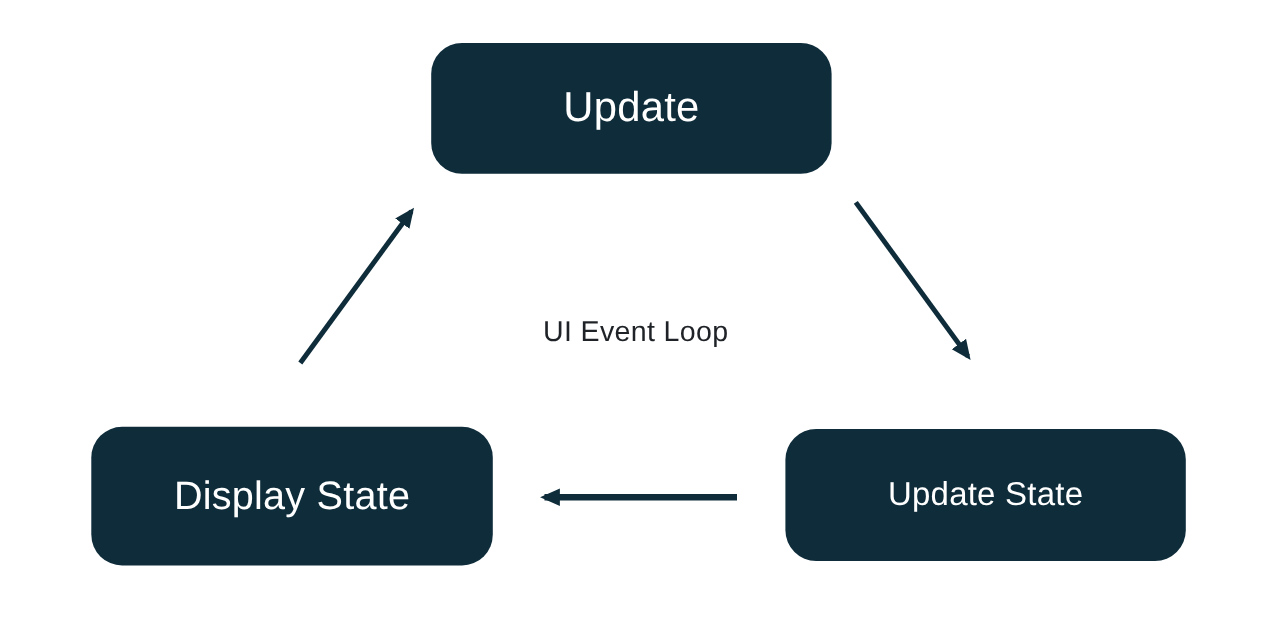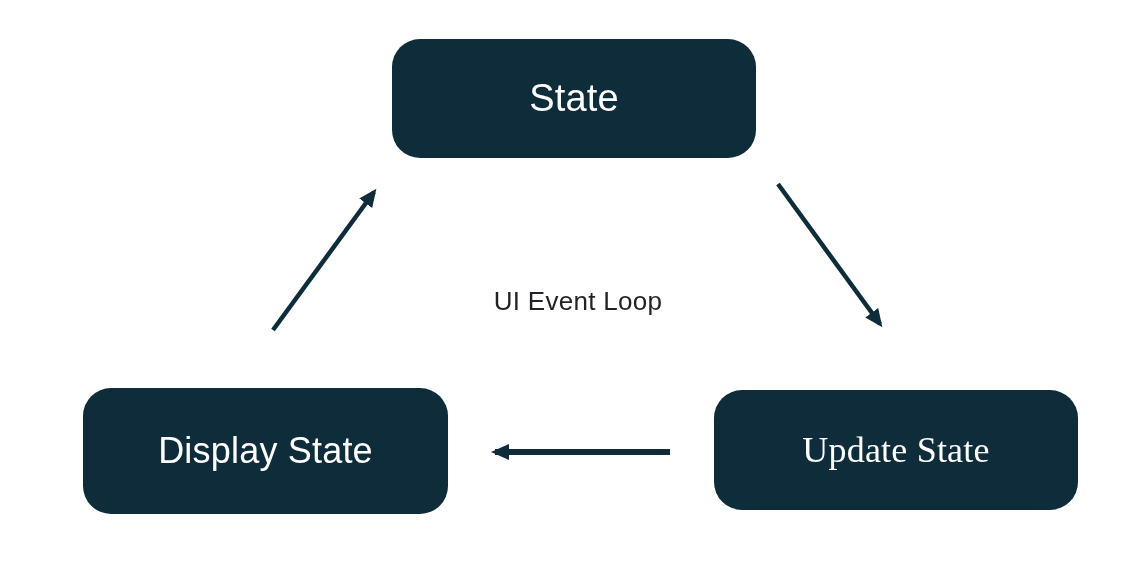--- a/index.html
+++ b/index.html
@@ -39,22 +39,21 @@
     font-size: 38px;
   }
   .node-display-state {
     left: 83px; top: 388px;
     width: 365px; height: 126px;
     font-size: 36px;
   }
   .node-update-state {
     left: 714px; top: 390px;
     width: 364px; height: 120px;
-    font-size: 36px;
-    font-family: Liberation Serif, serif;
+    font-size: 30px;
   }
   .center-label {
     position: absolute;
     left: 438px; top: 286px;
     width: 280px;
     text-align: center;
     font-size: 26px;
     color: var(--label-text);
     letter-spacing: 0.3px;
   }
@@ -77,21 +76,21 @@
       <marker id="arrowhead" markerUnits="userSpaceOnUse" markerWidth="20" markerHeight="18" refX="14" refY="8" orient="auto">
         <path d="M0,0 L18,8 L0,16 Z"></path>
       </marker>
     </defs>
     <line x1="778" y1="184" x2="880" y2="324" stroke-width="4.5" marker-end="url(#arrowhead)"></line>
     <line x1="670" y1="452" x2="495" y2="452" stroke-width="6" marker-end="url(#arrowhead)"></line>
     <line x1="273" y1="330" x2="374" y2="192" stroke-width="4.5" marker-end="url(#arrowhead)"></line>
   </svg>
 
   <div class="node node-event">
-    <span>State</span>
+    <span>Update</span>
   </div>
 
   <div class="node node-update-state">
     <span>Update State</span>
   </div>
 
   <div class="node node-display-state">
     <span>Display State</span>
   </div>
 

